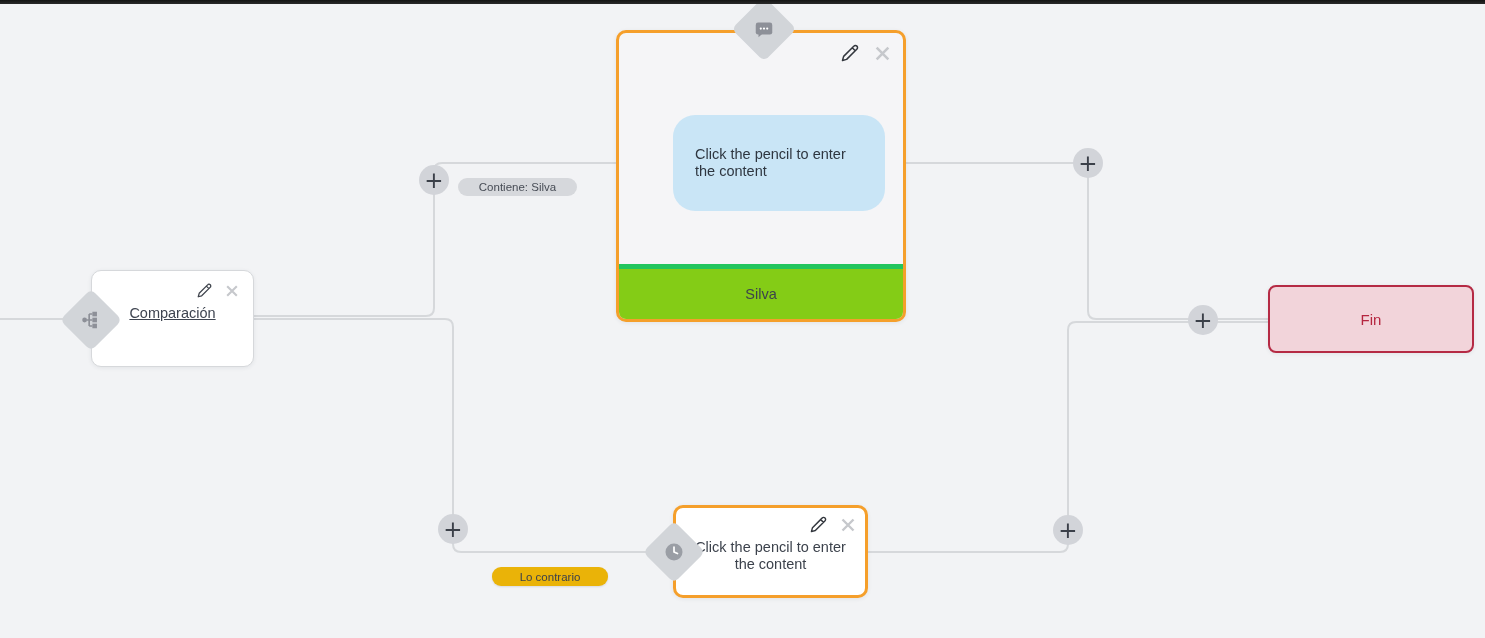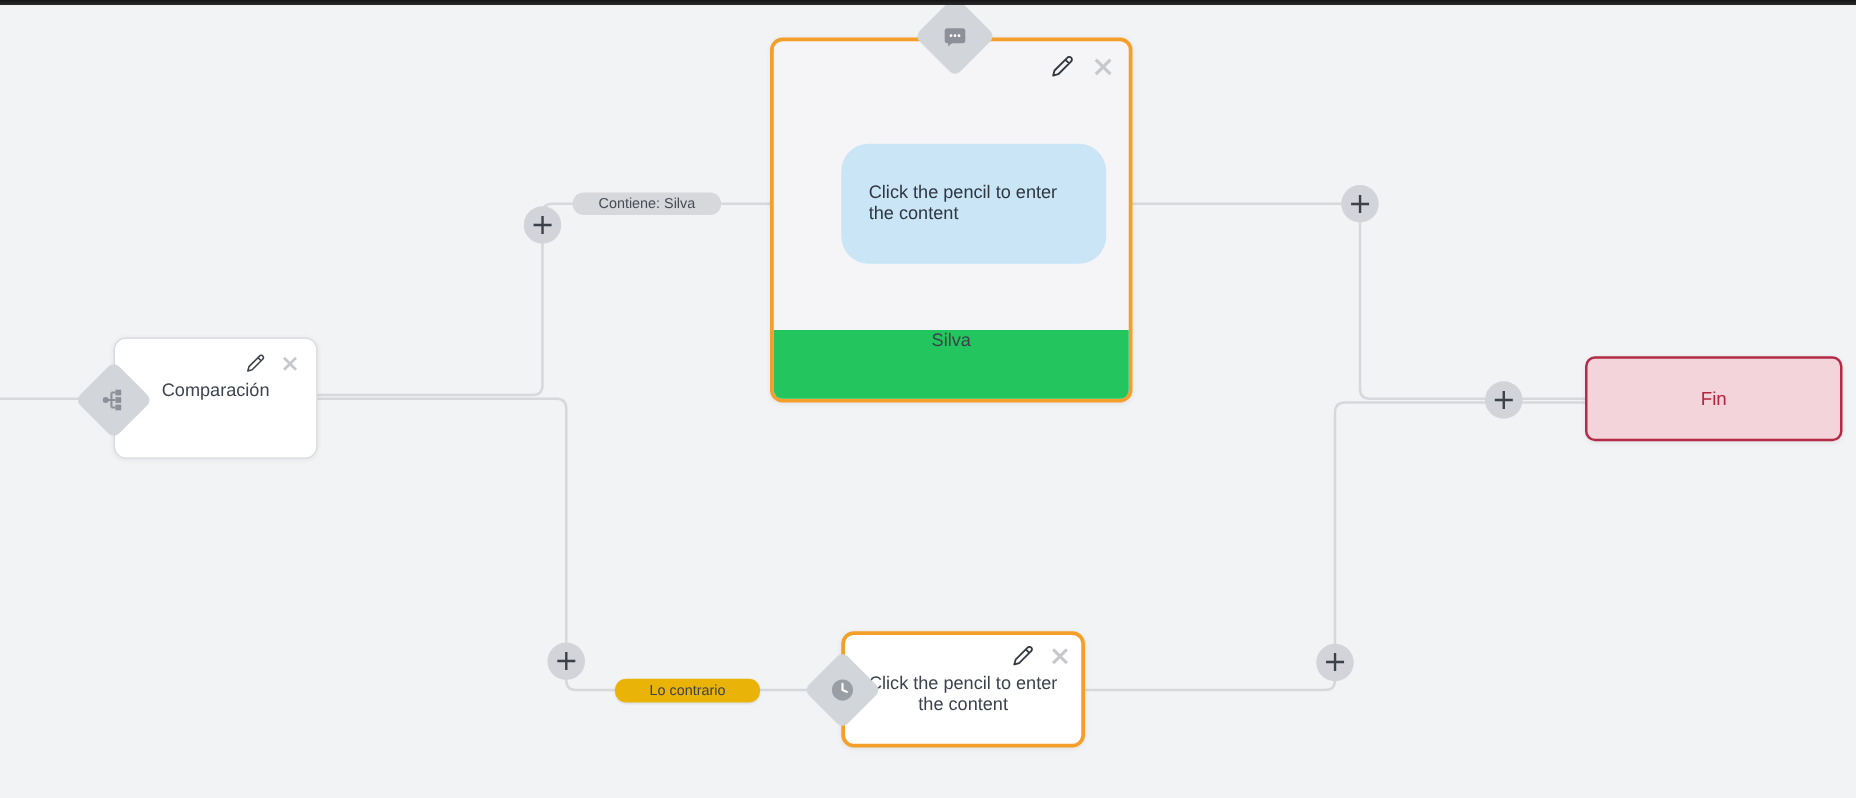--- a/index.html
+++ b/index.html
@@ -38,34 +38,34 @@
     color:#b5253f; font-size:15px;
   }
 
   .actions { position:absolute; display:flex; align-items:center; z-index:5; }
   .node-condition .actions { top:12px; right:14px; gap:13px; }
   .node-message  .actions { top:11px; right:12px; gap:15px; }
   .node-wait     .actions { top:8px;  right:9px;  gap:13px; }
   .icon-btn { display:flex; align-items:center; justify-content:center; cursor:pointer; }
 
   .title-lines { position:absolute; left:0; width:100%; text-align:center; color:#3e4450; font-size:14.5px; }
-  .node-condition .title-lines { top:30px; }
+  .node-condition .title-lines { top:30px;text-decoration:underline; }
   .title-lines span { display:block; line-height:25px; }
 
   .bubble {
     position:absolute; left:54px; top:82px; width:212px; height:96px;
     background:#c9e5f6; border-radius:22px;
     display:flex; align-items:center;
     padding:12px 22px; color:#2e3640; font-size:14.5px; line-height:17px;
   }
   .msg-footer {
     position:absolute; left:0; bottom:0; width:100%; height:55px;
-    background:#22c55e; border-top:1px solid #22c55e;
+    background:#84cc16; border-top:5px solid #22c55e;
     border-radius:0 0 7px 7px;
-    display:flex; align-items:flex-start; justify-content:center;
+    display:flex; align-items:center; justify-content:center;
     color:#3c424c; font-size:14.5px;
   }
   .wait-text {
     position:absolute; left:0; top:0; width:100%; height:100%;
     display:flex; align-items:center; justify-content:center; text-align:center;
     padding:14px 12px 6px; color:#3c424c; font-size:14.5px; line-height:17px;
   }
 
   
   .diamond {
@@ -89,21 +89,21 @@
   .plus-1 { left:419px;  top:165px; }
   .plus-2 { left:438px;  top:514px; }
   .plus-3 { left:1073px; top:148px; }
   .plus-4 { left:1053px; top:515px; }
   .plus-5 { left:1188px; top:305px; }
 
   
   .edge-label {
     position:absolute; height:18px; border-radius:9px; z-index:7;
     display:flex; align-items:center; justify-content:center;
-    font-size:11.5px; padding:0 12px;
+    font-size:11.5px; padding:0 12px;margin-top:24px;
   }
   .label-true  { left:458px; top:154px; width:119px; background:#d6d8dc; color:#474c55; }
   .label-false { left:492px; top:543px; width:116px; background:#eab308; color:#3c414b;
                  box-shadow:0 1px 2px rgba(40,45,60,.12); height:19px; }
 </style>
 </head>
 <body>
 
 <div class="canvas">
   <div class="topbar"></div>

